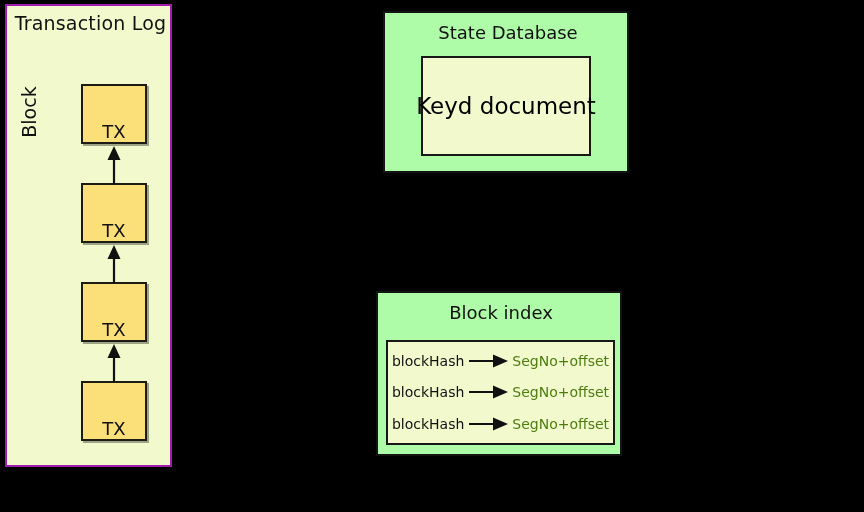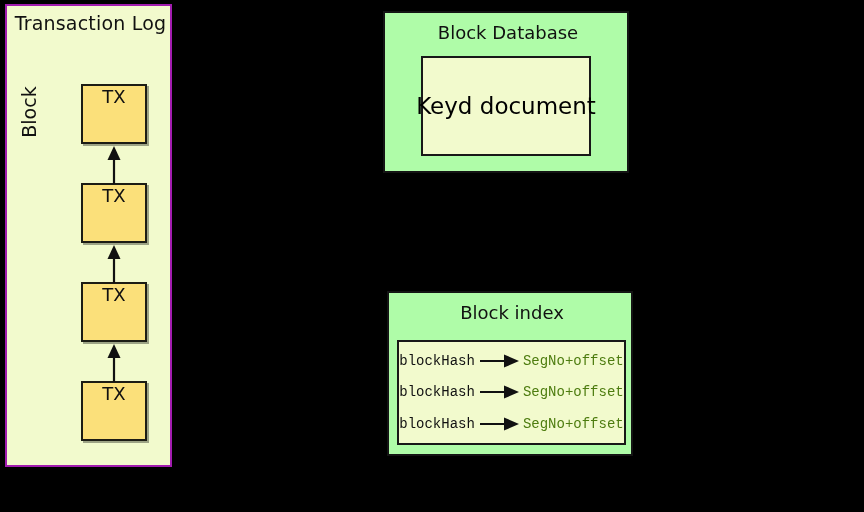--- a/index.html
+++ b/index.html
@@ -54,21 +54,21 @@
 
   .tx-box {
     position: absolute;
     left: 74px;
     width: 66px;
     height: 60px;
     background: #FBE07A;
     border: 2px solid #1c1c14;
     box-sizing: border-box;
     display: flex;
-    align-items: flex-start;
+    align-items: flex-end;
     justify-content: center;
     box-shadow: 2px 2px 0 rgba(0,0,0,0.35);
   }
   .tx-box span {
     font-size: 18px;
     color: #111111;
   }
   #tx-box-1 { top: 78px; }
   #tx-box-2 { top: 177px; }
   #tx-box-3 { top: 276px; }
@@ -122,21 +122,21 @@
   }
   #keyed-document-box span {
     font-size: 23px;
     color: #000000;
     white-space: nowrap;
   }
 
   
   #block-index-panel {
     position: absolute;
-    left: 387px;
+    left: 376px;
     top: 291px;
     width: 246px;
     height: 165px;
     background: #AFFCA8;
     border: 2px solid #141414;
     box-sizing: border-box;
     box-shadow: 3px 3px 0 rgba(0,0,0,0.55);
   }
   #block-index-title {
     position: absolute;
@@ -161,21 +161,20 @@
     flex-direction: column;
     justify-content: space-around;
     padding: 3px 0;
   }
   .index-row {
     display: flex;
     align-items: center;
     justify-content: center;
     height: 30px;
     white-space: nowrap;
-    font-family: Liberation Mono, monospace;
   }
   .index-key {
     font-size: 14px;
     color: #111111;
   }
   .index-arrow {
     width: 42px;
     height: 14px;
     margin: 0 2px 0 4px;
     flex: none;
@@ -215,21 +214,21 @@
       <line x1="9" y1="39" x2="9" y2="13" stroke="#111111" stroke-width="2.2"></line>
       <polygon points="9,1 2.5,15 15.5,15" fill="#111111"></polygon>
     </svg>
     <svg class="chain-arrow" id="chain-arrow-3" viewBox="0 0 18 39">
       <line x1="9" y1="39" x2="9" y2="13" stroke="#111111" stroke-width="2.2"></line>
       <polygon points="9,1 2.5,15 15.5,15" fill="#111111"></polygon>
     </svg>
   </div>
 
   <div id="state-db-panel">
-    <div id="state-db-title">Block Database</div>
+    <div id="state-db-title">State Database</div>
     <div id="keyed-document-box">
       <span>Keyd document</span>
     </div>
   </div>
 
   <div id="block-index-panel">
     <div id="block-index-title">Block index</div>
     <div id="block-index-inner">
 
       <div class="index-row">

